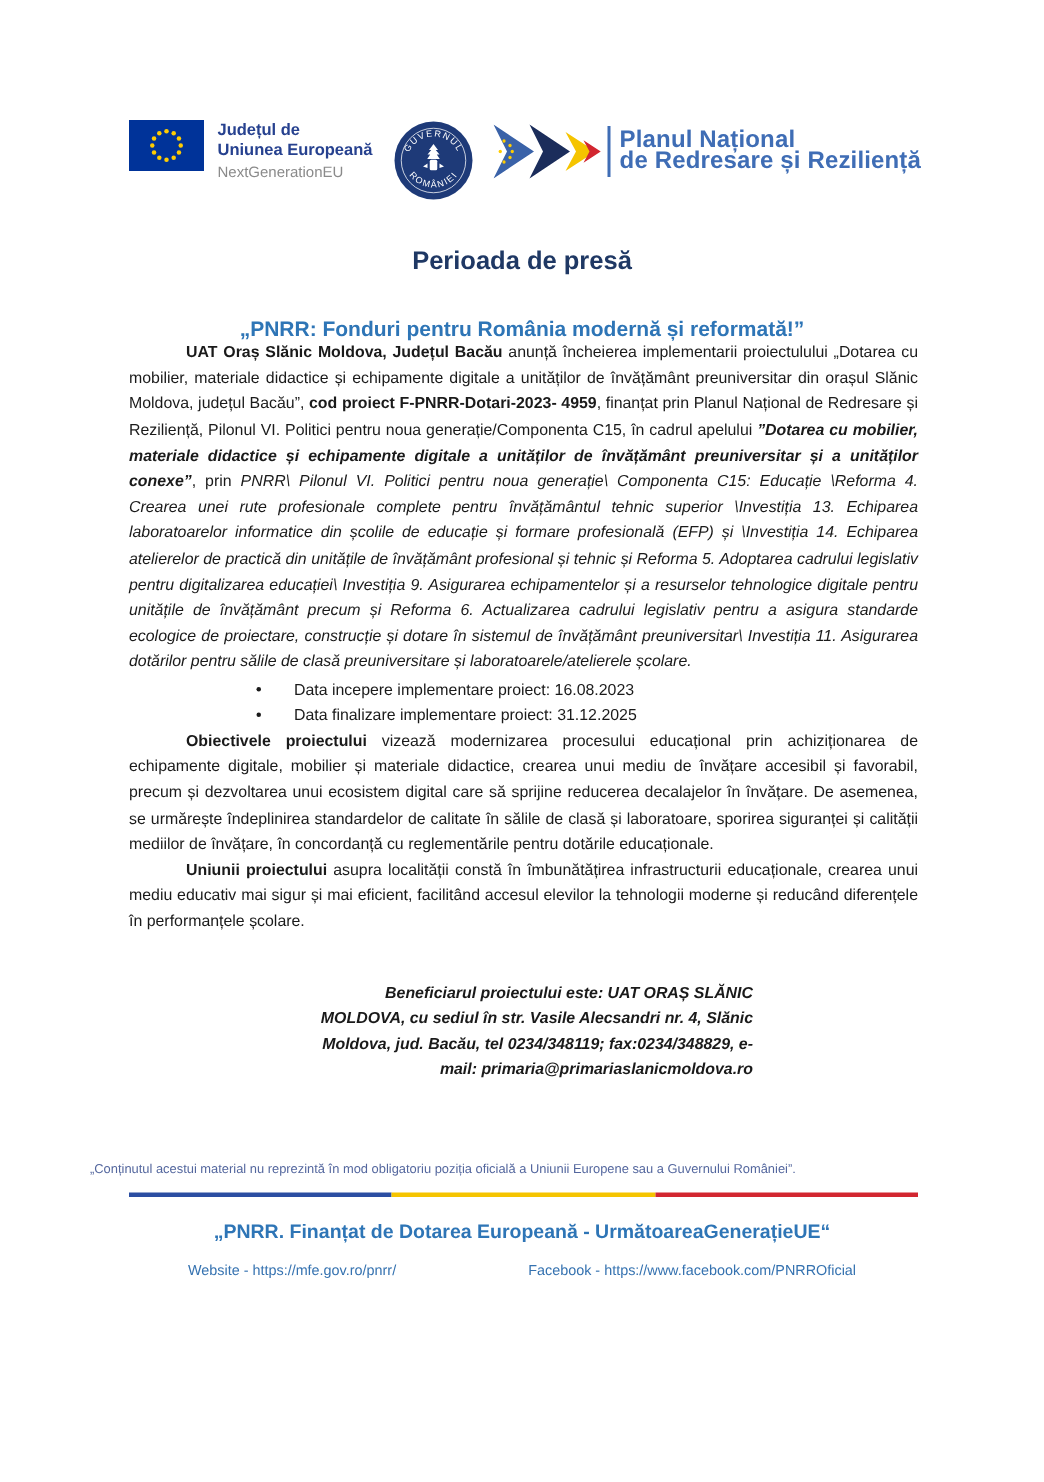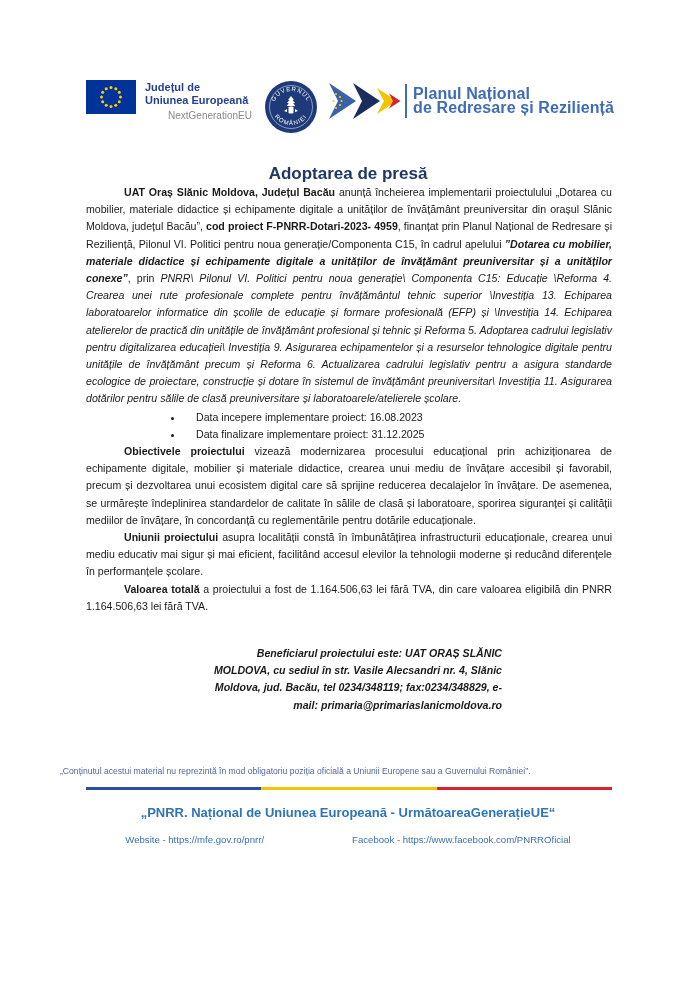--- a/index.html
+++ b/index.html
@@ -14,21 +14,21 @@
   }
   
   .header{
     display:flex;align-items:flex-start;justify-content:space-between;
     margin:80px 82px 0 86px;
   }
   .eu-logo{display:flex;align-items:flex-start;}
   .eu-flag{width:50px;height:34px;display:block;}
   .eu-text{margin-left:9px;line-height:13px;padding-top:1px;}
   .eu-text .l1,.eu-text .l2{font-weight:bold;font-size:11px;color:#26418f;}
-  .eu-text .l3{font-size:10px;color:#8a8a8a;margin-top:2px;margin-left:23px;}
+  .eu-text .l3{font-size:10px;color:#8a8a8a;margin-top:2px;}
   .gov-seal{width:54px;height:54px;margin-top:0;}
   .pnrr-logo{display:flex;align-items:center;}
   .pnrr-arrows{width:74px;height:42px;display:block;}
   .pnrr-sep{width:2px;height:34px;background:#3f6db5;margin:0 6px 0 2px;}
   .pnrr-text{line-height:14px;}
   .pnrr-text div{font-weight:bold;font-size:16px;color:#3f6db5;letter-spacing:.1px;}
   
   .doc-title{
     margin-top:30px;text-align:center;
     font-size:17px;font-weight:bold;color:#1f3864;
@@ -151,46 +151,46 @@
         <polygon points="60,13.5 71.5,21 60,28.5 64,21" fill="#d22630"></polygon>
       </svg>
       <div class="pnrr-sep"></div>
       <div class="pnrr-text">
         <div>Planul Național</div>
         <div>de Redresare și Reziliență</div>
       </div>
     </div>
   </div>
 
-  <div class="doc-title">Adoptarea de presă</div>
+  <div class="doc-title">Perioada de presă</div>
+  <div class="doc-subtitle">„PNRR: Fonduri pentru România modernă și reformată!”</div>
 
   <div class="body-text">
 
     <p class="para indent mt-20"><span style="font-weight: bold;">UAT Oraș Slănic Moldova, Județul Bacău </span><span>anunță încheierea implementarii proiectulului „Dotarea cu mobilier, materiale didactice și echipamente digitale a unităților de învățământ preuniversitar din orașul Slănic Moldova, județul Bacău”, </span><span style="font-weight: bold;">cod proiect F-PNRR-Dotari-2023- 4959</span><span>, finanțat prin Planul Național de Redresare și Reziliență, Pilonul VI. Politici pentru noua generație/Componenta C15, în cadrul apelului </span><span style="font-weight: bold; font-style: italic;">”Dotarea cu mobilier, materiale didactice și echipamente digitale a unităților de învățământ preuniversitar și a unităților conexe”</span><span>, prin </span><span style="font-style: italic;">PNRR\ Pilonul VI. Politici pentru noua generație\ Componenta C15: Educație \Reforma 4. Crearea unei rute profesionale complete pentru învățământul tehnic superior \Investiția 13. Echiparea laboratoarelor informatice din școlile de educație și formare profesională (EFP) și \Investiția 14. Echiparea atelierelor de practică din unitățile de învățământ profesional și tehnic și Reforma 5. Adoptarea cadrului legislativ pentru digitalizarea educației\ Investiția 9. Asigurarea echipamentelor și a resurselor tehnologice digitale pentru unitățile de învățământ precum și Reforma 6. Actualizarea cadrului legislativ pentru a asigura standarde ecologice de proiectare, construcție și dotare în sistemul de învățământ preuniversitar\ Investiția 11. Asigurarea dotărilor pentru sălile de clasă preuniversitare și laboratoarele/atelierele școlare.</span></p>
 
     <ul class="bullets">
       <li>Data incepere implementare proiect: 16.08.2023</li>
       <li>Data finalizare implementare proiect: 31.12.2025</li>
     </ul>
 
     <p class="para indent mt-18"><span style="font-weight: bold;">Obiectivele proiectului </span><span>vizează modernizarea procesului educațional prin achiziționarea de echipamente digitale, mobilier și materiale didactice, crearea unui mediu de învățare accesibil și favorabil, precum și dezvoltarea unui ecosistem digital care să sprijine reducerea decalajelor în învățare. De asemenea, se urmărește îndeplinirea standardelor de calitate în sălile de clasă și laboratoare, sporirea siguranței și calității mediilor de învățare, în concordanță cu reglementările pentru dotările educaționale.</span></p>
     <p class="para indent"><span style="font-weight: bold;">Uniunii proiectului </span><span>asupra localității constă în îmbunătățirea infrastructurii educaționale, crearea unui mediu educativ mai sigur și mai eficient, facilitând accesul elevilor la tehnologii moderne și reducând diferențele în performanțele școlare.</span></p>
-    <p class="para indent"><span style="font-weight: bold;">Valoarea totală </span><span>a  proiectului a fost de 1.164.506,63 lei fără TVA, din care valoarea eligibilă din PNRR 1.164.506,63 lei fără TVA.</span></p>
 
     <p class="beneficiary">Beneficiarul proiectului este: UAT ORAȘ SLĂNIC MOLDOVA, cu sediul în str. Vasile Alecsandri nr. 4, Slănic Moldova, jud. Bacău, tel 0234/348119; fax:0234/348829, e-mail: primaria@primariaslanicmoldova.ro</p>
   </div>
 
   <div class="disclaimer">„Conținutul acestui material nu reprezintă în mod obligatoriu poziția oficială a Uniunii Europene sau a Guvernului României”.</div>
 
   <div class="tricolor">
     <div class="b" style="background:#2b4ea2"></div>
     <div class="b" style="background:#f5c400"></div>
     <div class="b" style="background:#d22630"></div>
   </div>
 
-  <div class="footer-tagline">„PNRR. Național de Uniunea Europeană - UrmătoareaGenerațieUE“</div>
+  <div class="footer-tagline">„PNRR. Finanțat de Dotarea Europeană - UrmătoareaGenerațieUE“</div>
 
   <div class="footer-links">
     <span>Website - https://mfe.gov.ro/pnrr/</span>
     <span>Facebook - https://www.facebook.com/PNRROficial</span>
   </div>
 
 </div>
 
 </body></html>

